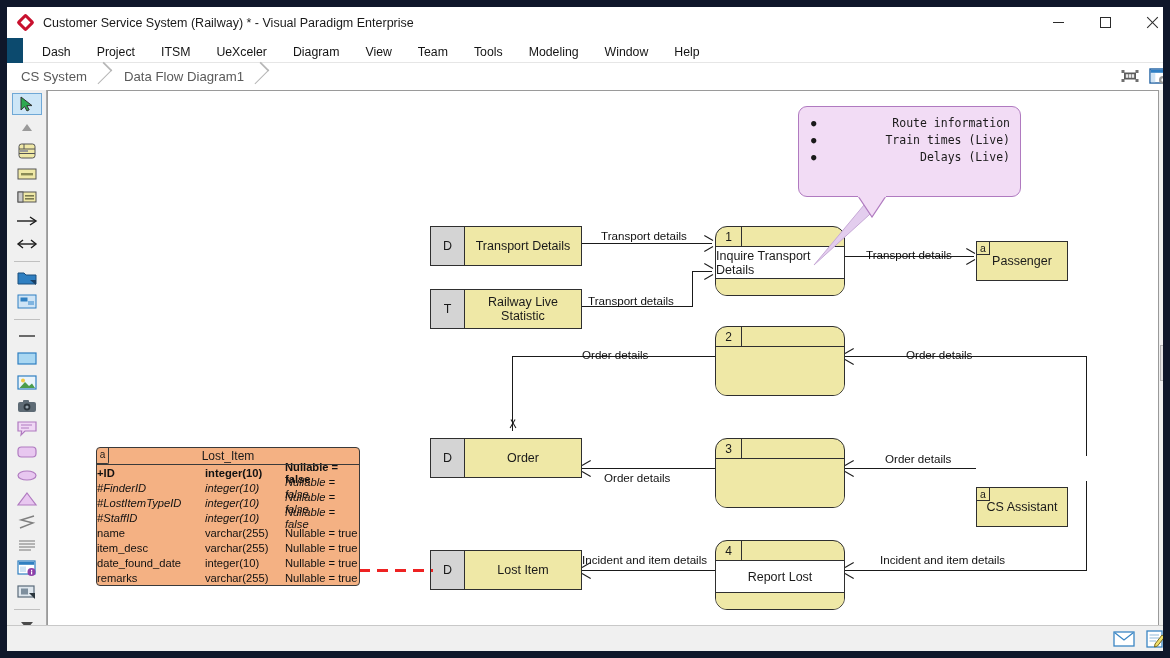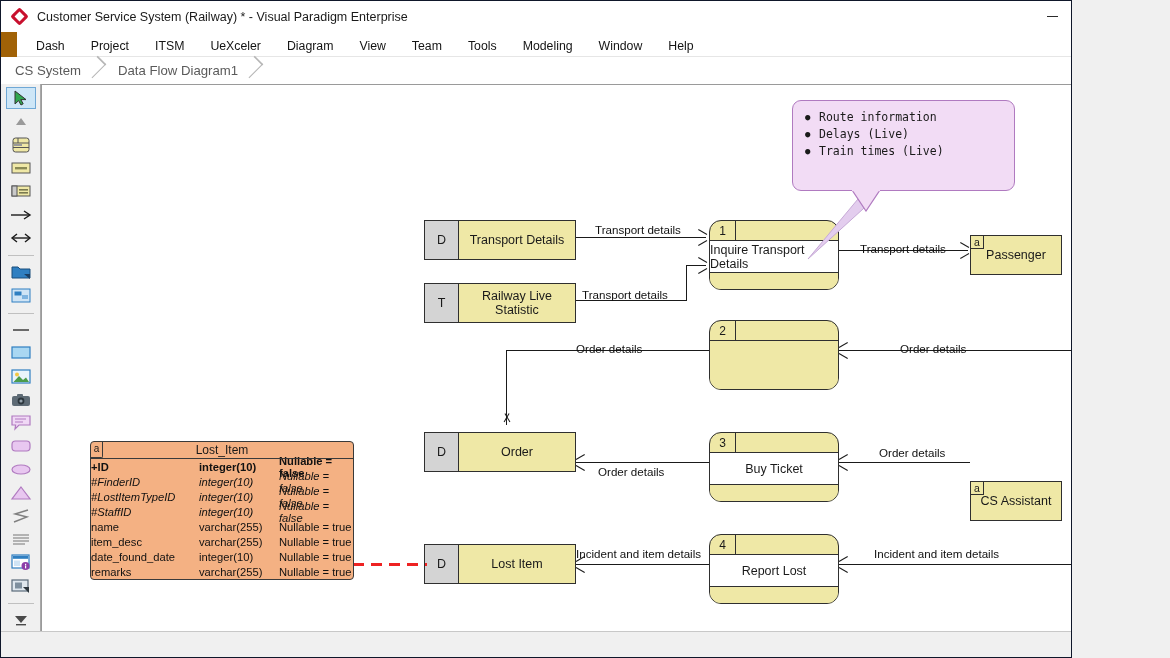--- a/index.html
+++ b/index.html
@@ -5,23 +5,23 @@
   * { box-sizing: border-box; }
   html, body {
     margin: 0; padding: 0;
     width: 1170px; height: 658px;
     overflow: hidden;
     background: #f0f0f0;
     font-family: "Liberation Sans", sans-serif;
   }
   #app {
     position: relative;
-    width: 1072px; height: 658px;
-    background: #a16207;
-    border: 1px solid #0f172a;
+    width: 1170px; height: 658px;
+    background: #0c4a6e;
+    border: 7px solid #0f172a;
     overflow: hidden;
   }
 
   
   #titlebar {
     position: absolute; left: 0; top: 0; width: 1168px; height: 31px;
     background: #ffffff;
     display: flex; align-items: center;
   }
   #app-logo { margin-left: 10px; width: 18px; height: 18px; position: relative; }
@@ -230,21 +230,21 @@
   }
 
   
   #note {
     position: absolute; left: 750px; top: 15px; width: 223px; height: 91px;
     background: #f2dcf5; border: 1px solid #b07ac0; border-radius: 9px;
     padding: 8px 10px 0 10px;
     font-family: "DejaVu Sans Mono", monospace; font-size: 11.5px; color: #1a1a1a;
     line-height: 17px;
   }
-  #note .nb { padding-left: 16px; position: relative; }
+  #note .nb { padding-left: 16px; position: relative; text-align: right; }
   #note .nb:before {
     content: "\25CF"; position: absolute; left: 2px; top: 0; font-size: 9px;
   }
   #note-tail { position: absolute; left: 808px; top: 105px; width: 36px; height: 22px; }
 
   
   #note-arrow { position: absolute; left: 760px; top: 112px; width: 130px; height: 130px; }
 </style>
 </head>
 <body>
@@ -567,21 +567,20 @@
         <div class="pnum">
           <i>2</i>
         </div>
         <div class="pfoot"></div>
       </div>
 
       <div class="node proc" style="left:667px; top:347px; width:130px; height:70px;">
         <div class="pnum">
           <i>3</i>
         </div>
-        <div class="pbody">Buy Ticket</div>
         <div class="pfoot"></div>
       </div>
 
       <div class="node proc" style="left:667px; top:449px; width:130px; height:70px;">
         <div class="pnum">
           <i>4</i>
         </div>
         <div class="pbody">Report Lost</div>
         <div class="pfoot"></div>
       </div>
@@ -644,22 +643,22 @@
           <div class="c3">Nullable = true</div>
         </div>
       </div>
 
       <svg id="note-arrow" viewBox="0 0 130 130">
         <path d="M56 2 L72 2 L6 62 Z" fill="#e3cdee" stroke="#c6a9d6" stroke-width="1"></path>
       </svg>
 
       <div id="note">
         <div class="nb">Route information</div>
+        <div class="nb">Train times (Live)</div>
         <div class="nb">Delays (Live)</div>
-        <div class="nb">Train times (Live)</div>
       </div>
       <svg id="note-tail" viewBox="0 0 36 22">
         <path d="M2 0 L30 0 L16 21 Z" fill="#f2dcf5" stroke="#b07ac0" stroke-width="1.2"></path>
         <line x1="2" y1="0" x2="30" y2="0" stroke="#f2dcf5" stroke-width="2.4"></line>
       </svg>
 
     </div>
   </div>
 
   <div id="vsplit"></div>

